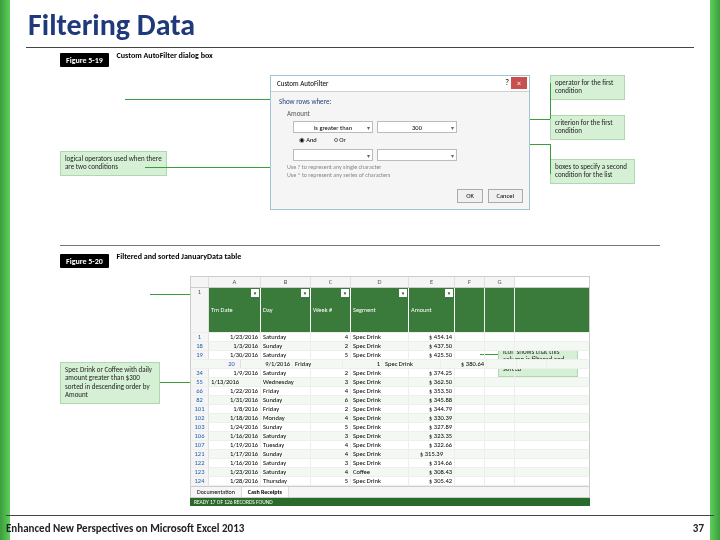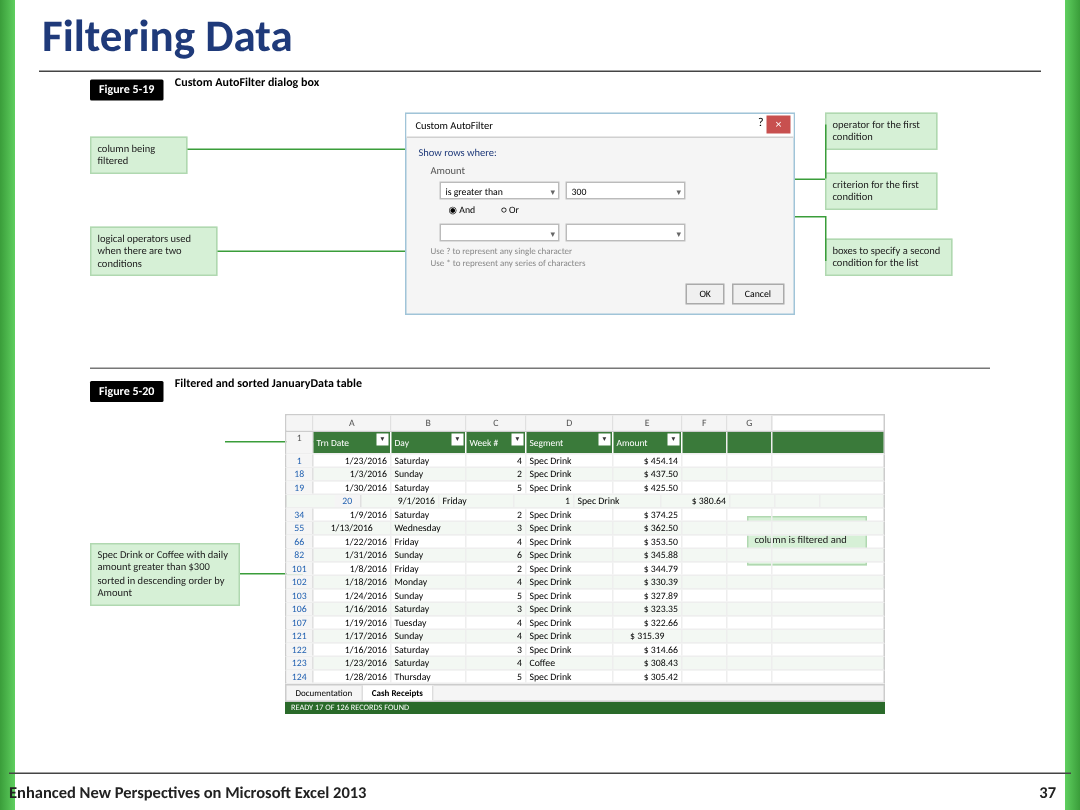--- a/index.html
+++ b/index.html
@@ -17,41 +17,41 @@
   .arrow-line { position: absolute; background: #3a9d3a; height: 1px; }
   .arrow-line-v { position: absolute; background: #3a9d3a; width: 1px; }
   
   .dialog { position: absolute; left: 210px; top: 4px; width: 260px; height: 135px; border: 1px solid #a0c4d8; background: #f5f5f5; font-size: 7px; }
   .dialog-title { background: #fff; border-bottom: 1px solid #d0d0d0; padding: 3px 6px; font-size: 7px; position: relative; }
   .dialog-close { position: absolute; right: 2px; top: 1px; width: 16px; height: 12px; background: #c8504f; color: #fff; font-size: 8px; text-align: center; line-height: 12px; }
   .dialog-help { position: absolute; right: 20px; top: 1px; font-size: 8px; }
   .dialog-body { padding: 5px 8px; }
   .dialog-label { color: #1f3a7a; font-size: 7px; margin-bottom: 3px; }
   .fieldname { color: #555; font-size: 7px; margin-bottom: 3px; padding-left: 8px; }
-  .dialog-row { display: flex; gap: 4px; margin-bottom: 3px; padding-left: 14px; }
+  .dialog-row { display: flex; gap: 4px; margin-bottom: 3px; padding-left: 14px; text-align: center; }
   .combo { border: 1px solid #bbb; background: #fff; height: 12px; font-size: 6.5px; padding: 0 3px; line-height: 12px; position: relative; }
   .combo::after { content: "▾"; position: absolute; right: 2px; top: 0; font-size: 6px; color: #666; }
   .combo1 { width: 80px; }
   .combo2 { width: 80px; }
   .radio-row { padding-left: 20px; margin-bottom: 5px; font-size: 6.5px; }
   .radio-row span { margin-right: 8px; }
   .dialog-hint { font-size: 6px; color: #888; padding-left: 8px; line-height: 1.3; }
   .dialog-buttons { text-align: right; padding: 4px 6px; }
   .dlg-btn { display: inline-block; border: 1px solid #aaa; background: #f0f0f0; font-size: 6.5px; padding: 2px 8px; margin-left: 3px; }
   
   .fig2 { position: relative; height: 240px; }
   .excel { position: absolute; left: 130px; top: 4px; width: 400px; font-size: 6.5px; }
   .colhdr { display: flex; background: #fff; border: 1px solid #ccc; }
   .rowhdr { display: flex; border-left: 1px solid #ccc; border-right: 1px solid #ccc; border-bottom: 1px solid #eee; }
   .ch { flex: 0 0 auto; border-right: 1px solid #e0e0e0; text-align: center; background: #f5f5f5; color: #555; padding: 1px 0; }
   .rh { flex: 0 0 18px; border-right: 1px solid #e0e0e0; text-align: center; background: #f5f5f5; color: #555; }
   .cell { flex: 0 0 auto; border-right: 1px solid #eee; padding: 0 2px; white-space: nowrap; overflow: hidden; }
   .wA { width: 52px; } .wB { width: 50px; } .wC { width: 40px; } .wD { width: 58px; } .wE { width: 46px; } .wF { width: 30px; } .wG { width: 30px; }
   .thead { display: flex; background: #3a7a3a; color: #fff; font-size: 6.3px; }
-  .thead .tc { flex: 0 0 auto; border-right: 1px solid #fff; padding: 3px 2px; position: relative; }
+  .thead .tc { flex: 0 0 auto; border-right: 1px solid #fff; padding: 18px 2px; position: relative; }
   .thead .tc::after { content: "▾"; position: absolute; right: 1px; top: 1px; background: #fff; color: #333; font-size: 5px; width: 8px; height: 8px; text-align: center; line-height: 8px; }
   .thead .tc.filtered::after { content: "▾"; background: #fff; color: #333; }
   .tabstrip { display: flex; border: 1px solid #ccc; background: #f5f5f5; font-size: 6px; }
   .tabstrip .tab { padding: 1px 6px; border-right: 1px solid #ddd; }
   .statusbar { background: #2a6a2a; color: #fff; font-size: 5.5px; padding: 1px 4px; }
   .sep-rule { margin: 4px 0 3px 0; border: none; border-top: 1px solid #777; }
   
   .footer-rule { position: absolute; left: 6px; bottom: 24px; width: 708px; border: none; border-top: 1px solid #444; }
   .footer-left { position: absolute; left: 6px; bottom: 5px; font-size: 11px; font-weight: bold; color: #222; }
   .footer-right { position: absolute; right: 16px; bottom: 5px; font-size: 11px; font-weight: bold; color: #222; }
@@ -67,22 +67,21 @@
 
 <div class="content">
 
   <div class="figrow">
     <span class="figbar">Figure 5-19</span>
     <span class="figcap">Custom AutoFilter dialog box</span>
   </div>
 
   <div class="fig1">
 
-    <div class="callout" style="left:0;top:20px;width:65px;">column being filtered</div>
-    <div class="callout" style="left:0;top:80px;width:85px;">logical operators used when there are two conditions</div>
+    <div class="callout" style="left:0;top:80px;width:107px;">logical operators used when there are two conditions</div>
     <div class="arrow-line" style="left:65px;top:28px;width:150px;"></div>
     <div class="arrow-line" style="left:85px;top:96px;width:140px;"></div>
     <div class="arrow-line-v" style="left:225px;top:60px;height:36px;"></div>
 
     <div class="callout" style="left:490px;top:4px;width:75px;">operator for the first condition</div>
     <div class="callout" style="left:490px;top:44px;width:75px;">criterion for the first condition</div>
     <div class="callout" style="left:490px;top:88px;width:85px;">boxes to specify a second condition for the list</div>
     <div class="arrow-line" style="left:305px;top:48px;width:185px;"></div>
     <div class="arrow-line-v" style="left:305px;top:12px;height:36px;"></div>
     <div class="arrow-line-v" style="left:490px;top:12px;height:36px;"></div>
@@ -207,21 +206,21 @@
             <div class="cell wA" style="text-align:right;">1/9/2016</div>
             <div class="cell wB">Saturday</div>
             <div class="cell wC" style="text-align:right;">2</div>
             <div class="cell wD">Spec Drink</div>
             <div class="cell wE" style="text-align:right;">$  374.25</div>
             <div class="cell wF"></div>
             <div class="cell wG"></div>
           </div>
           <div class="rowhdr" style="background: rgb(243, 248, 243);">
             <div class="rh" style="color:#1f5fb0;">55</div>
-            <div class="cell wA" style="text-align:center;">1/13/2016</div>
+            <div class="cell wA" style="text-align:left;">1/13/2016</div>
             <div class="cell wB">Wednesday</div>
             <div class="cell wC" style="text-align:right;">3</div>
             <div class="cell wD">Spec Drink</div>
             <div class="cell wE" style="text-align:right;">$  362.50</div>
             <div class="cell wF"></div>
             <div class="cell wG"></div>
           </div>
           <div class="rowhdr">
             <div class="rh" style="color:#1f5fb0;">66</div>
             <div class="cell wA" style="text-align:right;">1/22/2016</div>

